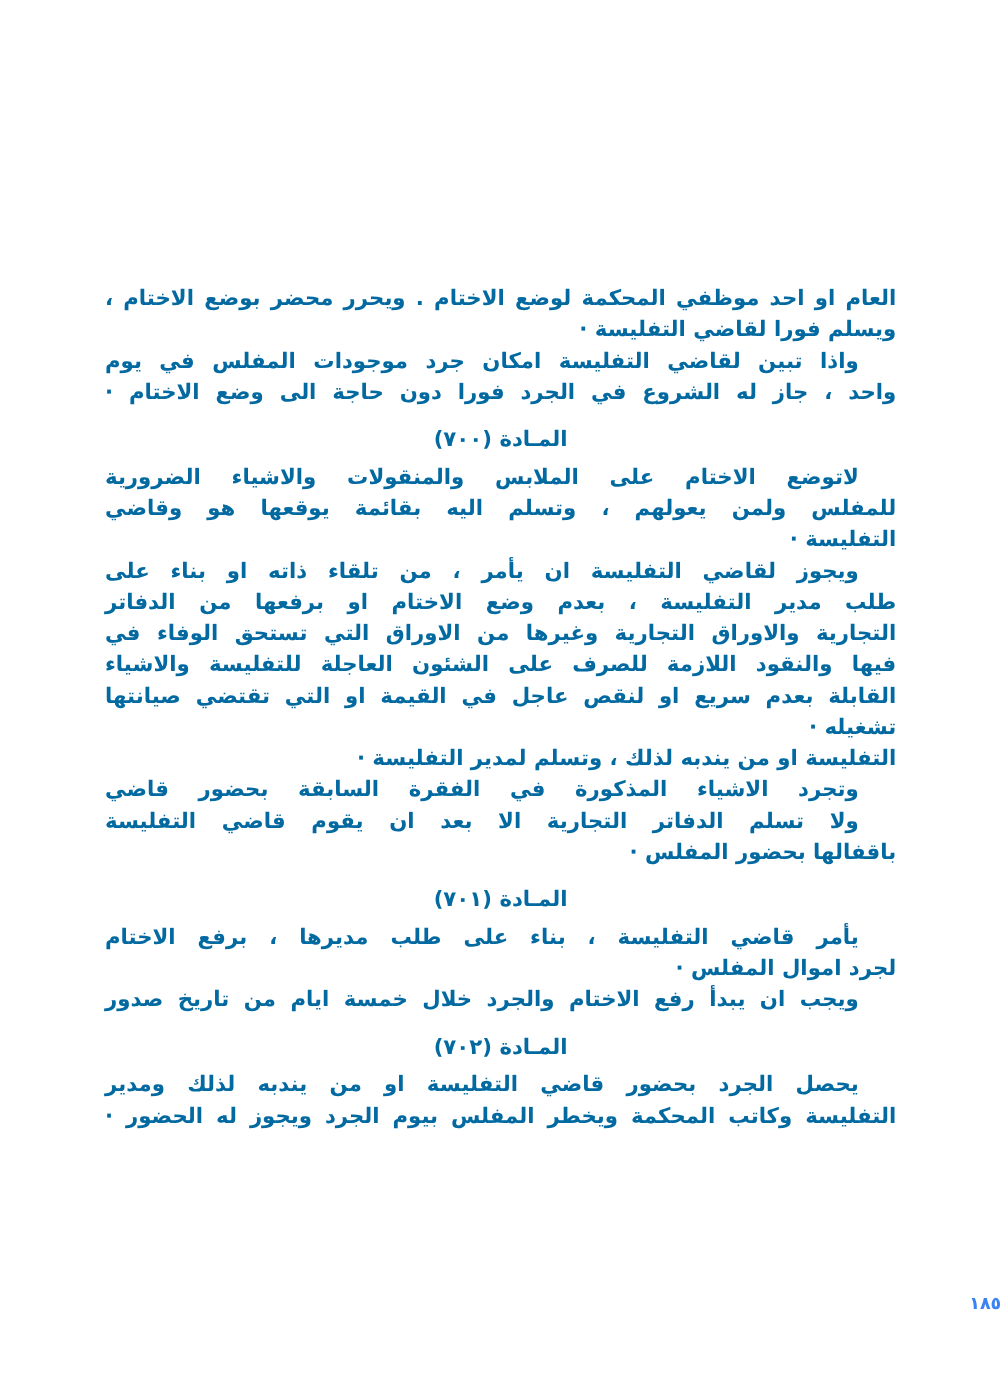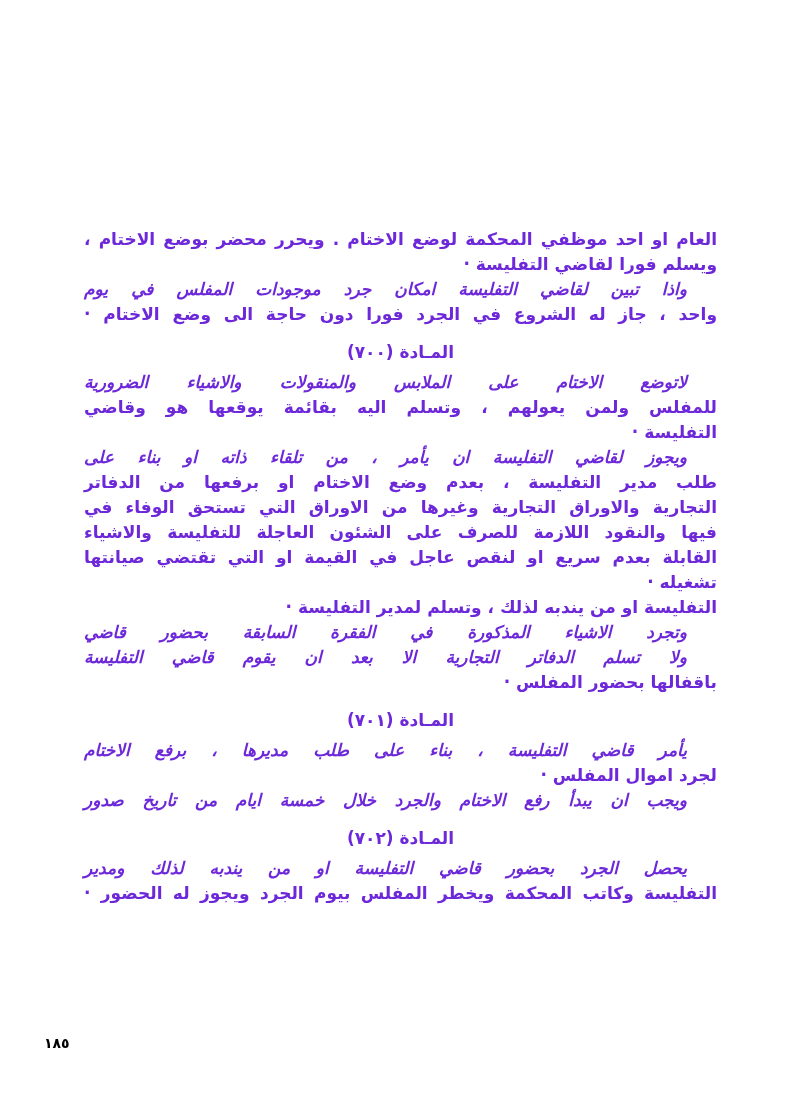--- a/index.html
+++ b/index.html
@@ -8,39 +8,39 @@
     width:801px;height:1109px;
     background:#ffffff;
     overflow:hidden;
     font-family:"DejaVu Sans",sans-serif;
   }
   .text-block{
     position:absolute;
     top:227px;right:84px;
     width:633px;
     direction:rtl;
-    color:#6d28d9;
+    color:#0369a1;
     font-weight:700;
     font-size:17px;
     line-height:25px;
     -webkit-font-smoothing:antialiased;
   }
   .para{margin:0;}
   .heading{margin:13px 0 5px 0;}
   .hline{text-align:center;letter-spacing:.5px;}
   .line{min-height:25px;}
   .line.just{text-align:justify;text-align-last:justify;}
   .line.end{text-align:right;}
-  .line.indent{padding-right:30px;font-style:italic;}
+  .line.indent{padding-right:30px;}
   .page-number{
     position:absolute;
     top:1035px;left:44px;right:0;
-    text-align:left;
+    text-align:right;
     direction:rtl;
-    color:#000000;
+    color:#3b82f6;
     font-weight:700;
     font-size:14px;
     letter-spacing:5px;
   }
 </style>
 </head>
 <body>
 
 <div class="page">
   <div class="text-block">

